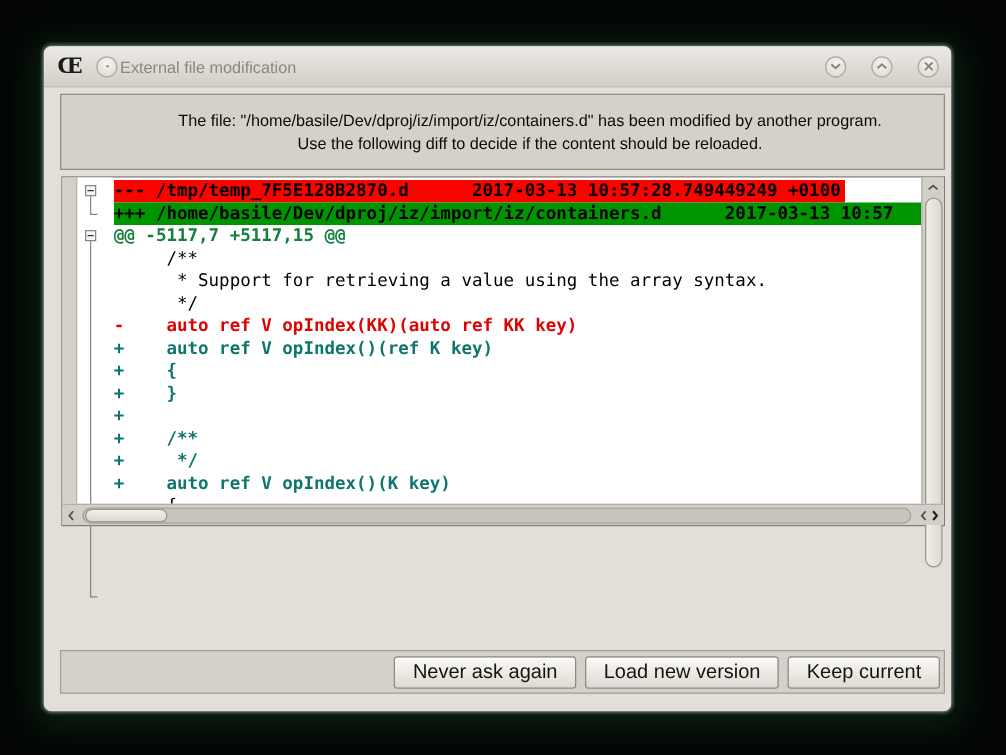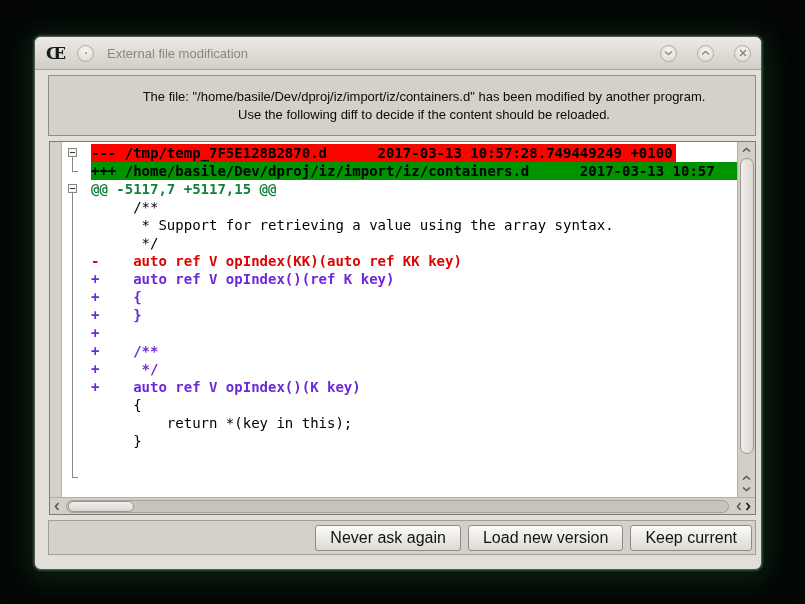--- a/index.html
+++ b/index.html
@@ -23,35 +23,35 @@
     display:flex;align-items:center;
   }
   .app-icon{font-family:"DejaVu Serif",serif;font-weight:bold;font-size:17px;color:#1A1A1A;margin-left:11px;line-height:1;}
   .tb-circle{
     width:17px;height:17px;border-radius:50%;margin-left:11px;
     background:radial-gradient(circle at 50% 35%,#F7F5F1,#DBD7D0);
     border:1px solid #AFABA3;box-sizing:border-box;
     display:flex;align-items:center;justify-content:center;
   }
   .tb-dot{width:2px;height:2px;border-radius:50%;background:#8D8981;}
-  .tb-title{margin-left:13px;font-size:13px;color:#8A8780;}
+  .tb-title{margin-left:2px;font-size:13px;color:#8A8780;}
   .tb-buttons{margin-left:auto;margin-right:10px;display:flex;gap:9px;}
   .tb-circle svg{display:block;}
   
   .header-panel{
     position:absolute;left:13px;right:5px;top:38px;height:61px;
     background:#D4D1C9;border:1px solid #918D85;box-sizing:border-box;
     display:flex;flex-direction:column;align-items:center;justify-content:center;
     gap:1px;
     padding-left:44px;
   }
   .header-panel div{font-size:13px;color:#0A0A0A;line-height:17px;}
   
   .diff-panel{
-    position:absolute;left:14px;right:5px;top:104px;height:374px;
+    position:absolute;left:14px;right:5px;top:104px;height:280px;
     background:#FFFFFF;border:1px solid #7F7B73;box-sizing:border-box;
   }
   .gutter{position:absolute;left:0;top:0;bottom:17px;width:11px;background:#D5D1C9;border-right:1px solid #B3AFA7;}
   .fold-margin{position:absolute;left:12px;top:0;bottom:17px;width:28px;background:#FFFFFF;}
   .fold-box{
     position:absolute;left:6px;width:9px;height:9px;background:#F7F6F3;
     border:1px solid #8A8680;box-sizing:border-box;
   }
   .fold-box::after{content:"";position:absolute;left:1px;right:1px;top:3px;height:1px;background:#3A3834;}
   .fold-line{position:absolute;left:10px;width:5px;border-left:1px solid #8A8680;border-bottom:1px solid #8A8680;}
@@ -59,21 +59,21 @@
     position:absolute;left:41px;right:18px;top:0;bottom:17px;overflow:hidden;
     font-family:"DejaVu Sans Mono","Liberation Mono",monospace;
     font-size:14px;padding-top:2px;
   }
   .row{height:18px;line-height:18px;white-space:pre;font-weight:bold;color:#000;}
   .row.context{font-weight:normal;}
   .row.del-header{background:#FB0400;width:max-content;padding-right:3px;}
   .row.add-header{background:#009400;width:max-content;min-width:100%;padding-right:3px;}
   .row.hunk{color:#15803d;}
   .row.del{color:#DD0300;}
-  .row.add{color:#6d28d9;}
+  .row.add{color:#0f766e;}
   
   .vscroll{
     position:absolute;right:0;top:0;bottom:17px;width:18px;background:#D2CFC8;
     border-left:1px solid #B3AFA7;box-sizing:border-box;
     display:flex;flex-direction:column;align-items:center;
   }
   .vs-arrow{height:15px;display:flex;align-items:center;justify-content:center;flex:none;}
   .vs-track{flex:1;width:14px;position:relative;}
   .vs-thumb{
     position:absolute;left:0;top:1px;height:296px;width:14px;box-sizing:border-box;

